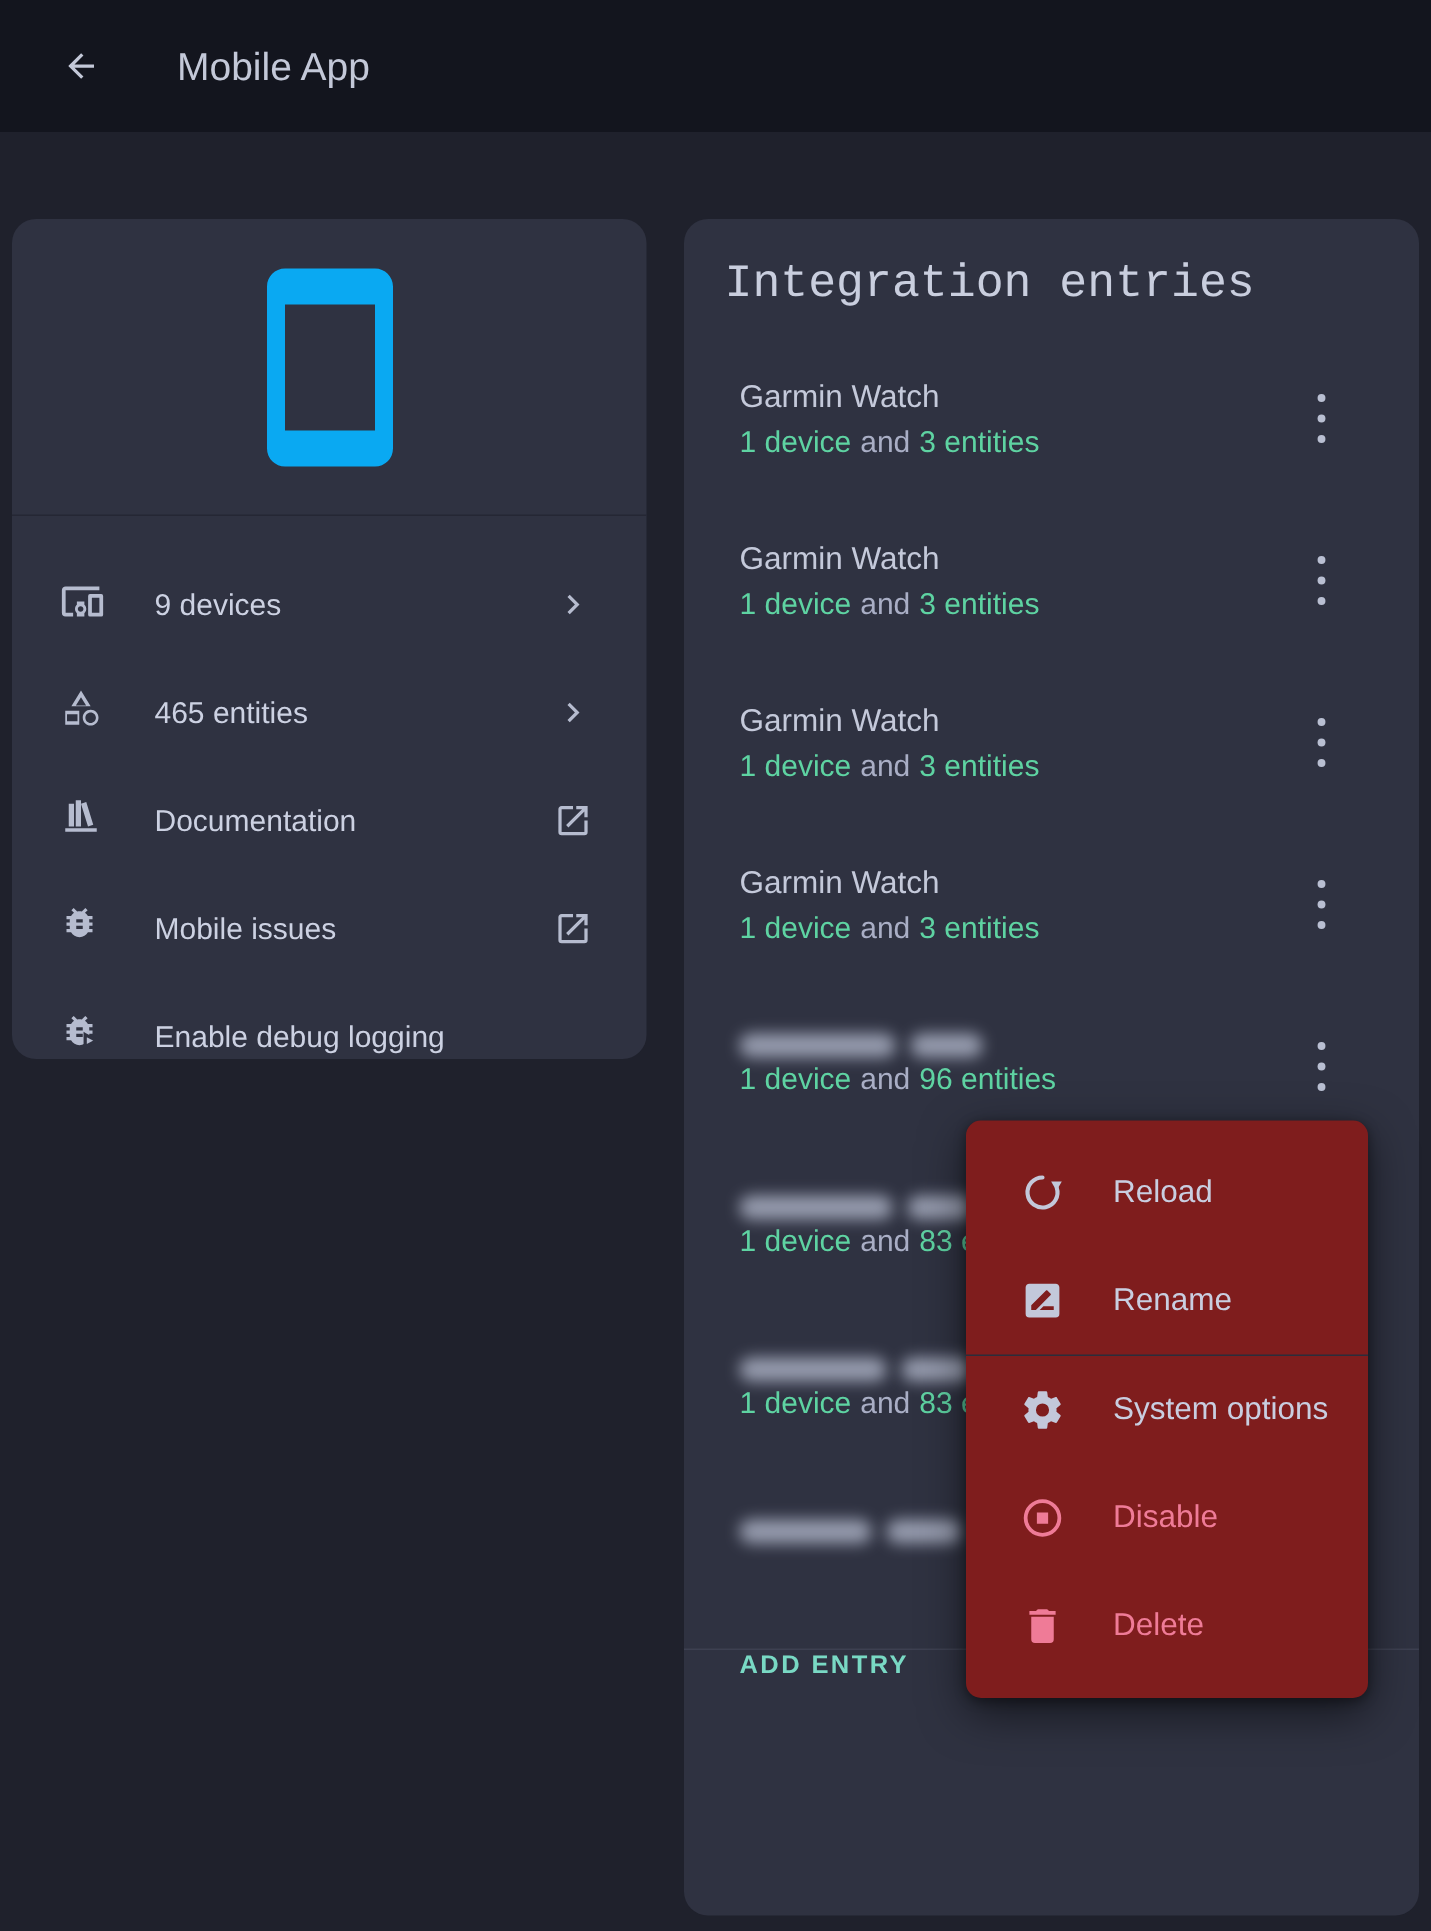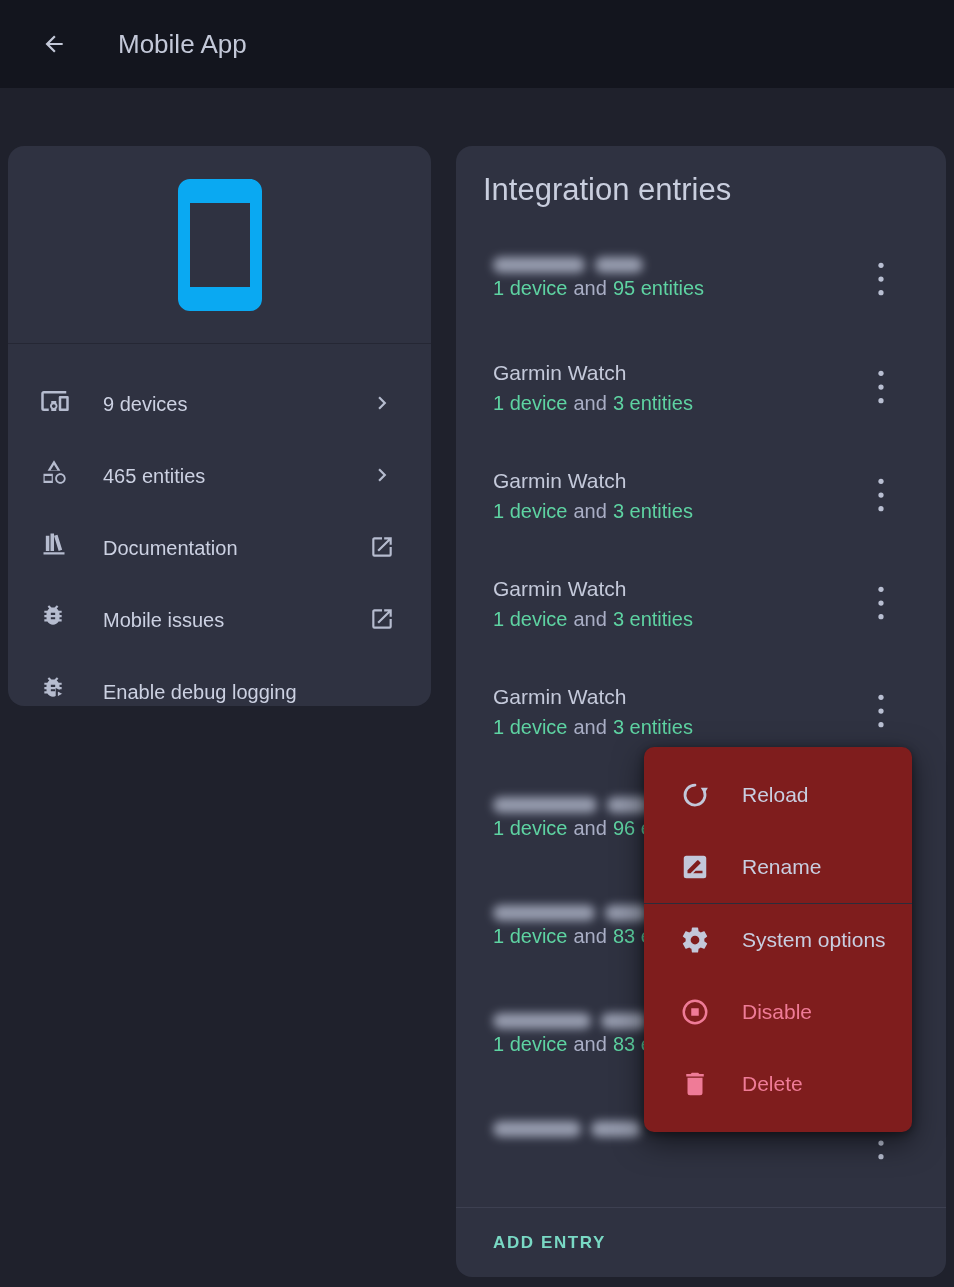--- a/index.html
+++ b/index.html
@@ -34,39 +34,39 @@
   .info-divider { height:1px; background:#252734; }
   .info-row {
     height:72px; display:flex; align-items:flex-end; position:relative; cursor:pointer;
   }
   .info-row .lead-icon { margin-left:32px; width:30px; height:30px; color:#b6bccf; flex:0 0 auto; }
   .info-row .row-label { margin-left:33px; font-size:20px; color:#ccd1e2; }
   .info-row .trail-icon { position:absolute; right:36px; width:26px; height:26px; color:#b6bccf; }
 
   
   .entries-card { left:456px; top:60px; width:490px; height:1131px; }
-  .entries-title { margin:24px 0 0 27px; font-size:31px; font-weight:400; color:#c9cede; line-height:40px; }
+  .entries-title { margin:24px 0 0 27px; font-size:31px; font-weight:400; color:#c9cede; line-height:40px;font-family:Liberation Mono, monospace; }
   .entries-list { margin-top:16px; }
   .entry { height:108px; position:relative; padding:24px 0 0 37px; cursor:pointer; }
   .entry-name { font-size:21px; line-height:30px; color:#c4c9da; }
   .entry-name.redacted { display:flex; gap:10px; }
   .blob {
     display:inline-block; height:16px; margin-top:7px; border-radius:8px;
     background:#a9afc2; filter:blur(5px); opacity:.85;
   }
   .entry-sub { font-size:20px; line-height:31px; }
   .entry-sub .lnk { color:#5ed3a2; cursor:pointer; }
   .entry-sub .amp { color:#a9aec5; margin:0 6px; }
   .kebab {
     position:absolute; top:29px; right:41px; width:48px; height:48px;
     background:none; border:none; cursor:pointer;
     display:flex; align-items:center; justify-content:center; color:#b9bfd2;
   }
   .card-divider { height:1px; background:rgba(138,145,170,0.16); margin-top:9px; }
-  .card-footer { height:70px; display:flex; align-items:center; }
+  .card-footer { height:70px; display:flex; align-items:flex-start; }
   .add-entry-btn {
     background:none; border:none; cursor:pointer; margin-left:37px;
     font-family:"Liberation Sans", sans-serif;
     font-size:17px; font-weight:700; letter-spacing:1.6px; color:#79d9c4;
   }
 
   
   .ctx-menu {
     position:absolute; left:644px; top:661px; width:268px;
     background:#7f1d1d; border-radius:10px; z-index:20;
@@ -174,38 +174,20 @@
       </span>
       <span class="row-label">Enable debug logging</span>
     </div>
   </div>
 
   <div class="card entries-card">
     <div class="entries-title">Integration entries</div>
 
     <div class="entries-list">
 
-      <div class="entry">
-        <div class="entry-name redacted">
-          <span class="blob" style="width: 92px;"></span>
-          <span class="blob" style="width: 48px;"></span>
-        </div>
-        <div class="entry-sub">
-          <span class="lnk">1 device</span><span class="amp">and</span><span class="lnk">95 entities</span>
-        </div>
-        <button class="kebab">
-          <span>
-              <svg width="42" height="42" viewBox="0 0 24 24" fill="currentColor">
-                <circle cx="12" cy="4.2" r="1.5"></circle>
-                <circle cx="12" cy="12" r="1.5"></circle>
-                <circle cx="12" cy="19.8" r="1.5"></circle>
-              </svg>
-            </span>
-        </button>
-      </div>
 
       <div class="entry">
         <div class="entry-name">Garmin Watch</div>
         <div class="entry-sub">
           <span class="lnk">1 device</span><span class="amp">and</span><span class="lnk">3 entities</span>
         </div>
         <button class="kebab">
           <span>
               <svg width="42" height="42" viewBox="0 0 24 24" fill="currentColor">
                 <circle cx="12" cy="4.2" r="1.5"></circle>

